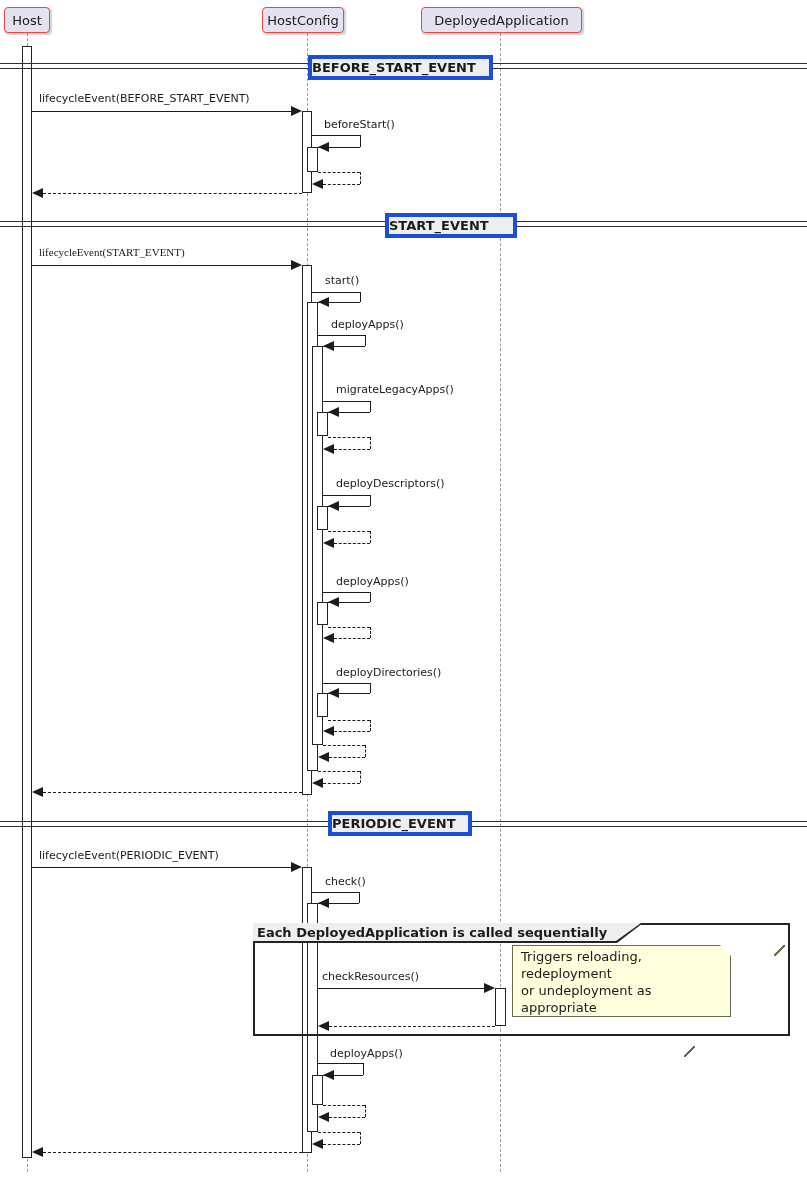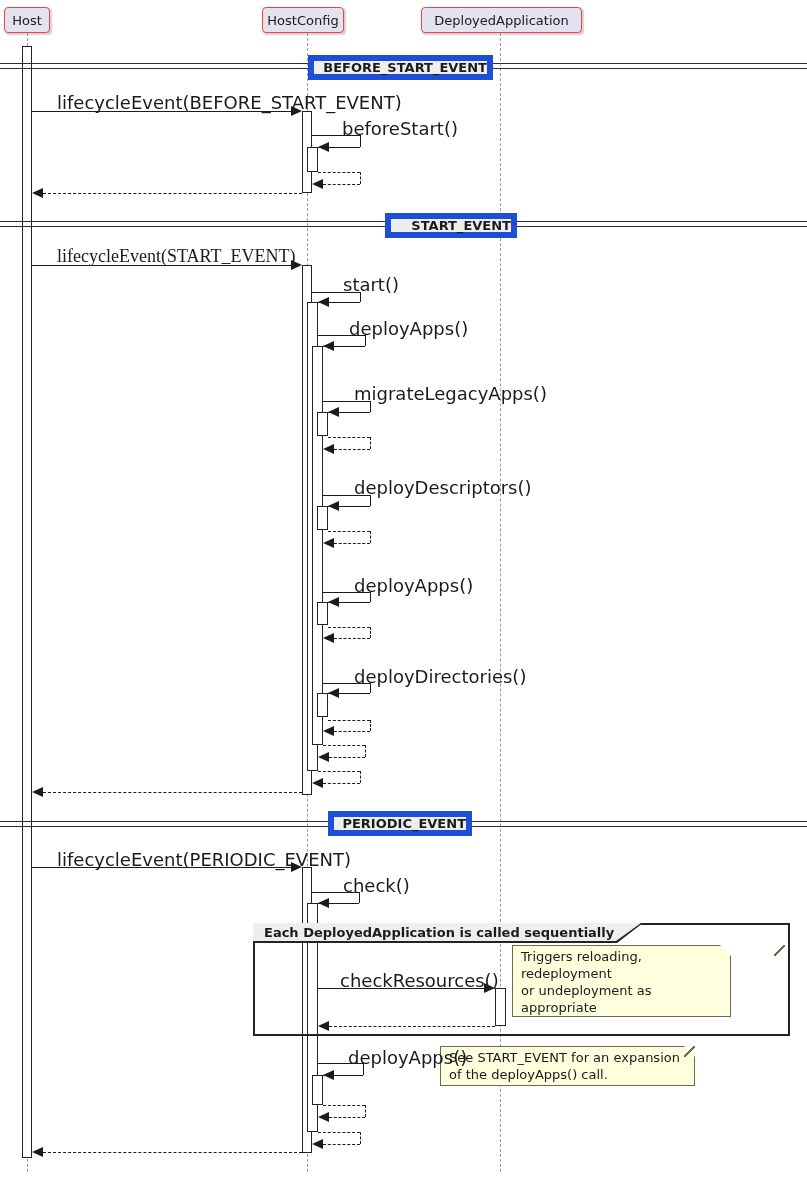--- a/index.html
+++ b/index.html
@@ -12,30 +12,30 @@
   .lifeline{position:absolute;width:0;border-left:1px dashed #9a9a9a;z-index:0;}
   .act{position:absolute;background:#ffffff;border:1px solid #232323;box-sizing:border-box;z-index:1;}
   .hl{position:absolute;height:0;border-top:1px solid #1b1b1b;z-index:6;}
   .hd{position:absolute;height:0;border-top:1px dashed #1b1b1b;z-index:6;}
   .vl{position:absolute;width:0;border-left:1px solid #1b1b1b;z-index:6;}
   .vd{position:absolute;width:0;border-left:1px dashed #1b1b1b;z-index:6;}
   .ar{position:absolute;width:0;height:0;border-left:11px solid #1b1b1b;
     border-top:5px solid transparent;border-bottom:5px solid transparent;z-index:7;}
   .al{position:absolute;width:0;height:0;border-right:11px solid #1b1b1b;
     border-top:5px solid transparent;border-bottom:5px solid transparent;z-index:7;}
-  .lbl{position:absolute;font-size:18px;white-space:nowrap;z-index:7;margin-left:18px;}
+  .lbl{position:absolute;font-size:11px;white-space:nowrap;z-index:7;}
   .divline{position:absolute;left:0;width:807px;height:0;border-top:1px solid #2e2e2e;z-index:3;}
-  .divbox{position:absolute;background:#EEEEEE;border:6px solid #1d4ed8;box-sizing:border-box;
-    display:flex;align-items:center;justify-content:flex-end;font-size:13px;font-weight:bold;z-index:4;}
+  .divbox{position:absolute;background:#EEEEEE;border:4px solid #1d4ed8;box-sizing:border-box;
+    display:flex;align-items:center;justify-content:flex-start;font-size:13px;font-weight:bold;z-index:4;}
   .frame{position:absolute;border:2px solid #232323;box-sizing:border-box;z-index:2;}
   .ftitle-o{position:absolute;background:#232323;z-index:4;
     clip-path:polygon(0 0,100% 0,calc(100% - 26px) 100%,0 100%);}
   .ftitle-i{position:absolute;background:#EEEEEE;z-index:5;box-sizing:border-box;
     clip-path:polygon(0 0,100% 0,calc(100% - 25px) 100%,0 100%);
-    display:flex;align-items:center;font-weight:bold;font-size:13px;padding-left:11px;}
+    display:flex;align-items:center;font-weight:bold;font-size:13px;padding-left:4px;}
   .note{position:absolute;background:#FEFFDD;border:1px solid #6b6b52;font-size:13px;
     line-height:17px;padding:2px 8px;white-space:pre-line;z-index:5;box-sizing:border-box;
     clip-path:polygon(0 0,calc(100% - 11px) 0,100% 11px,100% 100%,0 100%);}
   .fold{position:absolute;top:0;right:0;width:11px;height:11px;z-index:6;
     background:linear-gradient(135deg,rgba(0,0,0,0) 44%,#6b6b52 44%,#6b6b52 56%,rgba(0,0,0,0) 56%);}
 </style>
 </head>
 <body>
 
 <div id="diagram">
@@ -251,22 +251,20 @@
   <div class="msg">
     <div class="lbl" style="left:330px;top:1047px;">deployApps()</div>
     <div class="hl" style="left:318px;top:1063px;width:45px;"></div>
     <div class="vl" style="left:363px;top:1063px;height:12px;"></div>
     <div class="hl" style="left:323px;top:1075px;width:40px;"></div>
     <div class="al" style="left:323px;top:1070px;"></div>
   </div>
   <div class="act" style="left:312px;top:1075px;width:11px;height:30px;"></div>
 
   
-  <div class="note" style="left:440px;top:1046px;width:255px;height:40px;">See START_EVENT for an expansion
-of the deployApps() call.</div>
   <div class="fold" style="left:684px;top:1046px;"></div>
 
   <div class="msg">
     <div class="hd" style="left:323px;top:1105px;width:42px;"></div>
     <div class="vd" style="left:365px;top:1105px;height:12px;"></div>
     <div class="hd" style="left:329px;top:1117px;width:36px;"></div>
     <div class="al" style="left:318px;top:1112px;"></div>
   </div>
   <div class="msg">
     <div class="hd" style="left:318px;top:1132px;width:42px;"></div>

